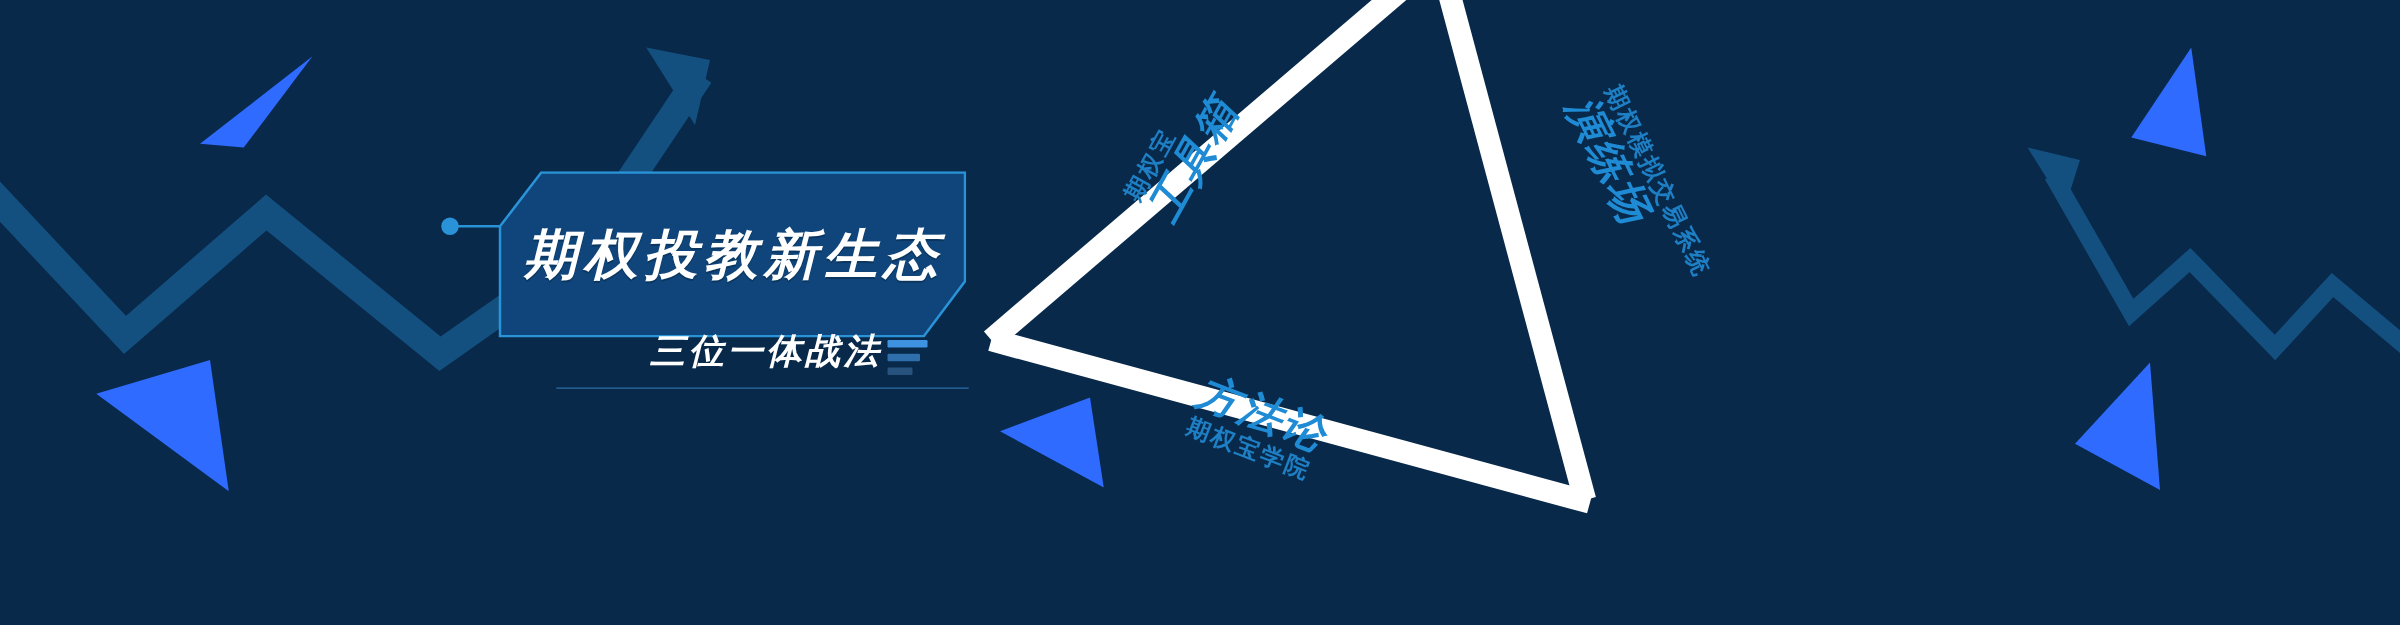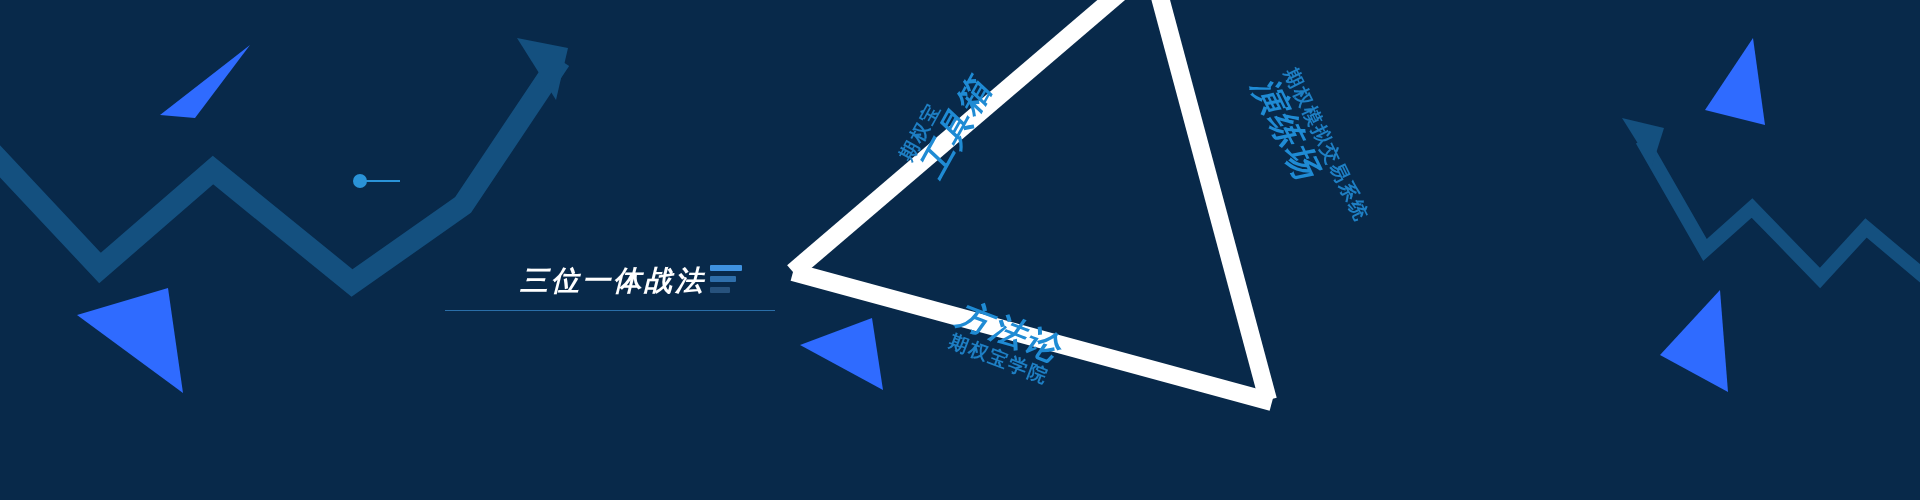--- a/index.html
+++ b/index.html
@@ -21,21 +21,21 @@
     display:flex;align-items:center;justify-content:center;
     color:#ffffff;font-size:43px;font-weight:bold;font-style:italic;
     letter-spacing:5px;text-indent:8px;
     white-space:nowrap;
     text-shadow:0 2px 0 rgba(4,25,45,.35);
   }
 
   
   #subtitle-row{
     position:absolute;left:520px;top:262px;
-    display:flex;align-items:flex-start;gap:4px;
+    display:flex;align-items:flex-end;gap:4px;
   }
   #subtitle-text{
     color:#ffffff;font-size:28px;font-weight:bold;font-style:italic;
     letter-spacing:3px;white-space:nowrap;
   }
   #subtitle-bars{display:flex;flex-direction:column;gap:5px;margin-top:3px;}
   #subtitle-bars i{display:block;height:6px;border-radius:1px;}
   #subtitle-bars i:nth-child(1){width:32px;background:#3f92e0;}
   #subtitle-bars i:nth-child(2){width:26px;background:#2f6fab;}
   #subtitle-bars i:nth-child(3){width:20px;background:#27527d;}
@@ -102,20 +102,26 @@
     <line x1="1150" y1="-40" x2="1268" y2="400" stroke="#ffffff" stroke-width="18"></line>
 
     <line x1="793" y1="272" x2="1272" y2="402" stroke="#ffffff" stroke-width="18"></line>
   </svg>
 
   <svg class="layer" width="1920" height="500" viewBox="0 0 1920 500">
     <circle cx="360" cy="181" r="7" fill="#2a93d8"></circle>
     <line x1="366" y1="181" x2="400" y2="181" stroke="#2a93d8" stroke-width="2"></line>
   </svg>
 
+  <div id="title-badge">
+    <svg width="380" height="133" viewBox="0 0 380 133">
+      <polygon points="7,44 40,1 379,1 379,88 346,132 7,132" fill="#0f457a" stroke="#2a93d8" stroke-width="2"></polygon>
+    </svg>
+    <div id="title-text">期权投教新生态</div>
+  </div>
 
   <div id="subtitle-row">
     <span id="subtitle-text">三位一体战法</span>
     <span id="subtitle-bars">
       <i></i>
         <i></i>
         <i></i>
     </span>
   </div>
   <div id="subtitle-rule"></div>

